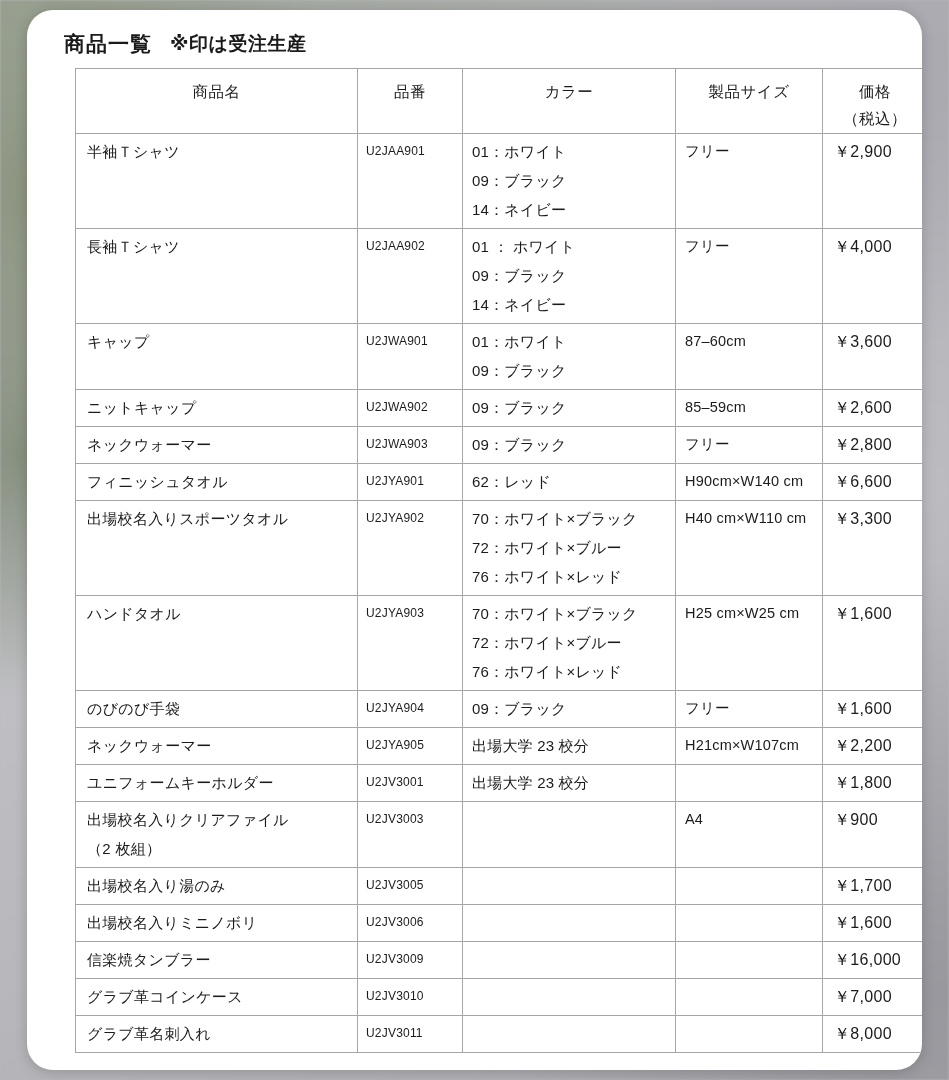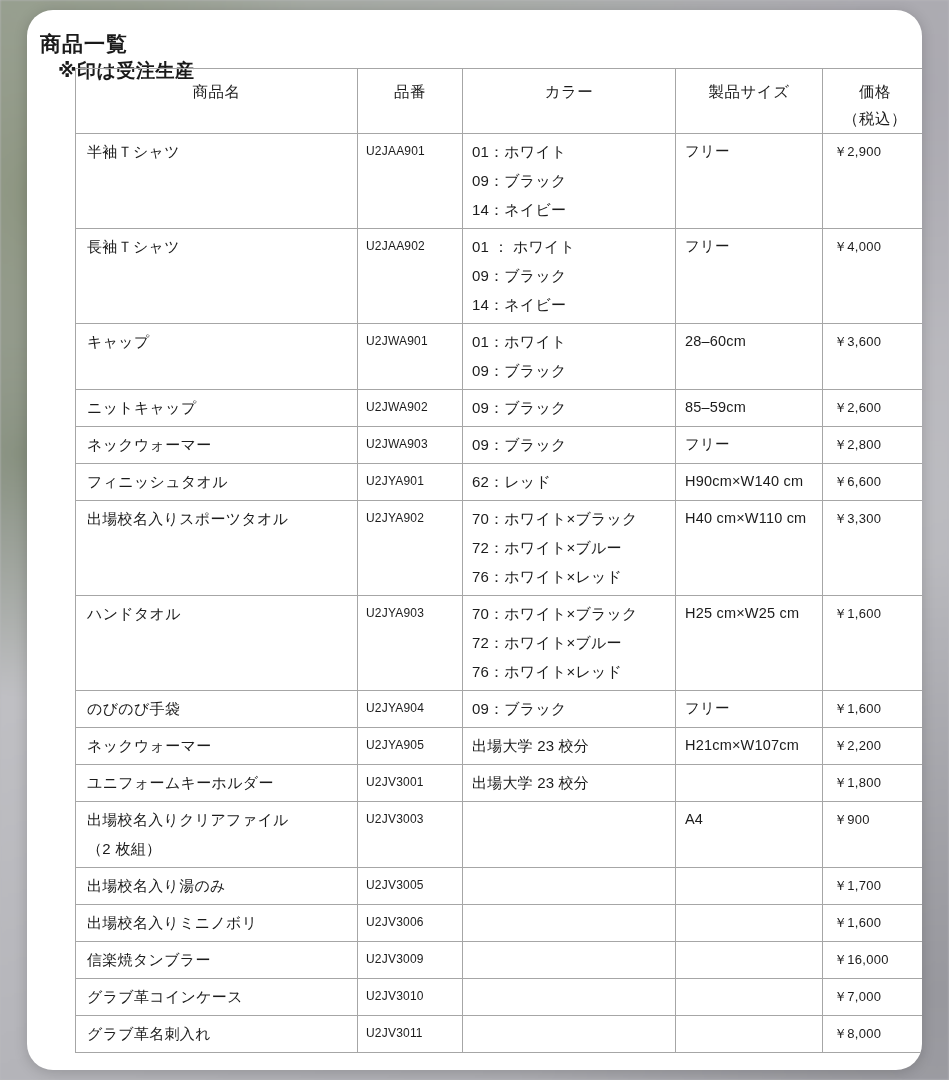--- a/index.html
+++ b/index.html
@@ -36,26 +36,25 @@
     width: 895px;
     height: 1060px;
     background: #ffffff;
     border-radius: 26px;
     box-shadow: 0 2px 14px rgba(0,0,0,0.18);
     overflow: hidden;
   }
 
   #title-bar {
     position: absolute;
-    left: 13px;
+    left: 37px;
     top: 20px;
     display: flex;
-    align-items: flex-start;
+    align-items: center;
     white-space: nowrap;
-    flex-direction: column;
   }
   #doc-title {
     font-size: 21px;
     font-weight: bold;
     color: #1a1a1a;
     letter-spacing: 1px;
   }
   #doc-note {
     font-size: 19px;
     font-weight: bold;
@@ -103,21 +102,21 @@
     line-height: 29px;
   }
   tbody td .cell {
     padding: 3px 9px 4px 9px;
     min-height: 23px;
   }
   tbody td.col-name .cell { padding-left: 11px; letter-spacing: 0.3px; }
   tbody td.col-code .cell { padding-left: 8px; font-size: 12px; letter-spacing: 0.2px; }
   tbody td.col-color .cell { padding-left: 9px; letter-spacing: 0.2px; }
   tbody td.col-size .cell { padding-left: 9px; font-size: 14.5px; letter-spacing: 0.2px; }
-  tbody td.col-price .cell { padding-left: 11px; font-size: 13px; letter-spacing: 0.3px; }
+  tbody td.col-price .cell { padding-left: 11px; font-size: 16px; letter-spacing: 0.3px; }
 
   tbody td .line { display: block; white-space: nowrap; }
   tbody td .line.empty { visibility: hidden; }
 </style>
 </head>
 <body>
 
 <div id="backdrop"></div>
 
 <div id="card">
@@ -246,21 +245,21 @@
             </div>
           </td>
           <td class="col-color">
             <div class="cell">
               <span class="line">01：ホワイト</span>
               <span class="line">09：ブラック</span>
             </div>
           </td>
           <td class="col-size">
             <div class="cell">
-              <span class="line">28–60cm</span>
+              <span class="line">87–60cm</span>
               <span class="line empty">&nbsp;</span>
             </div>
           </td>
           <td class="col-price">
             <div class="cell">
               <span class="line">￥3,600</span>
               <span class="line empty">&nbsp;</span>
             </div>
           </td>
         </tr>

